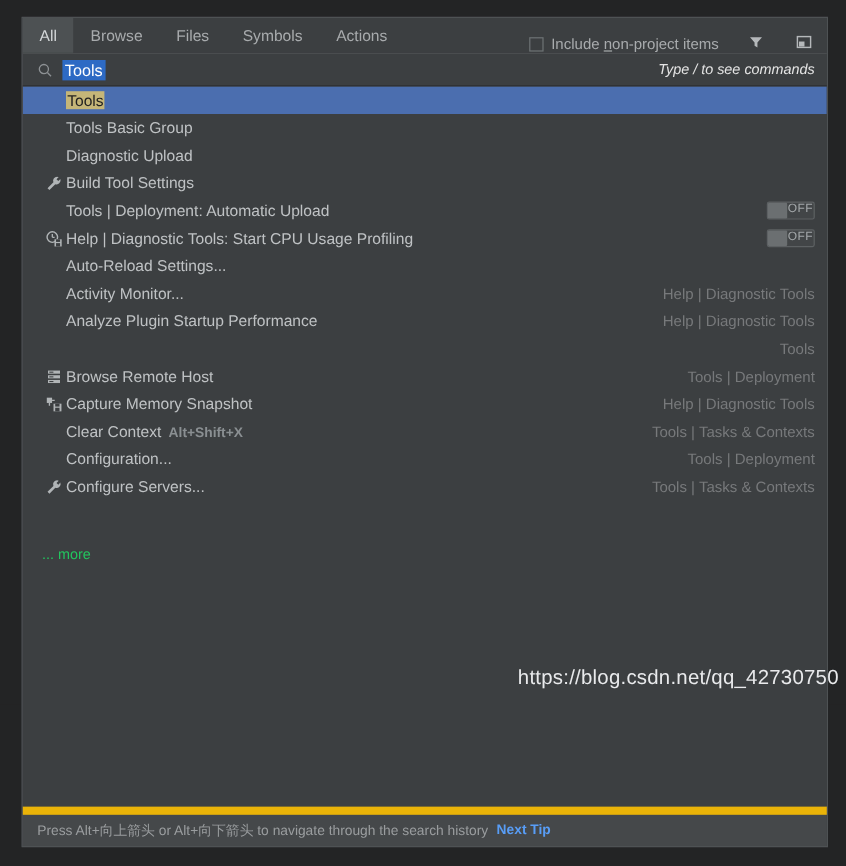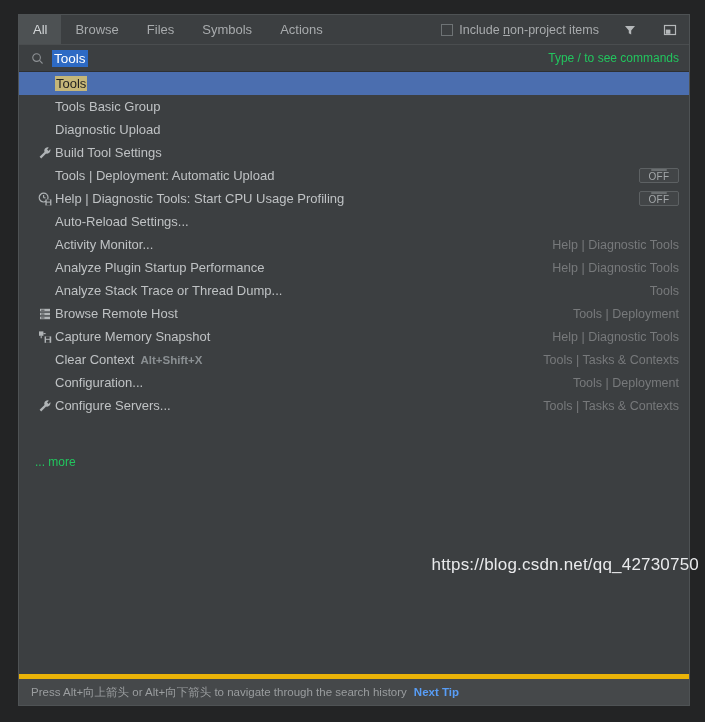--- a/index.html
+++ b/index.html
@@ -56,21 +56,21 @@
     cursor: default;
   }
   .tab.selected {
     background: #4d5153;
     color: #d4d7d9;
   }
 
   .tabbar-right {
     margin-left: auto;
     display: flex;
-    align-items: center;
+    align-items: flex-end;
     padding-right: 10px;
     gap: 22px;
   }
   .chk-wrap {
     display: flex;
     align-items: center;
     gap: 6px;
     font-size: 12.5px;
     color: #a8abad;
     white-space: nowrap;
@@ -107,22 +107,23 @@
   .search-val {
     font-size: 13.5px;
     color: #ffffff;
     background: #2d6ac4;
     padding: 0 2px;
     line-height: 17px;
   }
   .search-hint {
     margin-left: auto;
     font-size: 12px;
-    color: #22c55e;
-    white-space: nowrap;
+    color: #e5e5e5;
+    white-space: nowrap;
+    font-style: italic;
   }
 
   
   .results {
     flex: 1 1 auto;
     background: #3c3f41;
     overflow: hidden;
     position: relative;
   }
   .row {
@@ -164,23 +165,21 @@
 
   
   .toggle {
     margin-left: auto;
     width: 40px;
     height: 15px;
     border: 1px solid #5d6163;
     border-radius: 2px;
     background: #424547;
     display: flex;
-    align-items: center;
     box-sizing: border-box;
-    flex-direction: column;
   }
   .toggle .knob {
     width: 16px;
     height: 13px;
     background: #6b6f71;
     border-radius: 1px;
   }
   .toggle .tlabel {
     flex: 1;
     text-align: center;
@@ -197,21 +196,21 @@
     font-size: 12px;
     color: #22c55e;
     margin-top: 34px;
   }
 
   
   .footer {
     flex: 0 0 auto;
     height: 26px;
     background: #45484a;
-    border-top: 5px solid #eab308;
+    border-top: 7px solid #eab308;
     display: flex;
     align-items: center;
     padding-left: 12px;
     font-size: 11.5px;
     color: #9a9d9f;
     white-space: nowrap;
   }
   .footer .tiplink {
     color: #589df6;
     font-weight: bold;
@@ -360,23 +359,20 @@
         </div>
         <div class="row">
           <span class="row-icon"></span>
           <span class="row-label">
             <span>Analyze Plugin Startup Performance</span>
           </span>
           <span class="row-right">Help | Diagnostic Tools</span>
         </div>
         <div class="row">
           <span class="row-icon"></span>
-          <span class="row-label">
-            <span>Analyze Stack Trace or Thread Dump...</span>
-          </span>
           <span class="row-right">Tools</span>
         </div>
         <div class="row">
           <span class="row-icon">
             <svg width="14" height="14" viewBox="0 0 14 14">
               <rect x="2" y="1.8" width="10" height="2.6" fill="#b0b4b6"></rect>
               <rect x="2" y="5.7" width="10" height="2.6" fill="#b0b4b6"></rect>
               <rect x="2" y="9.6" width="10" height="2.6" fill="#b0b4b6"></rect>
               <rect x="3.1" y="2.7" width="3.4" height="0.9" fill="#3c3f41"></rect>
               <rect x="3.1" y="6.6" width="3.4" height="0.9" fill="#3c3f41"></rect>

